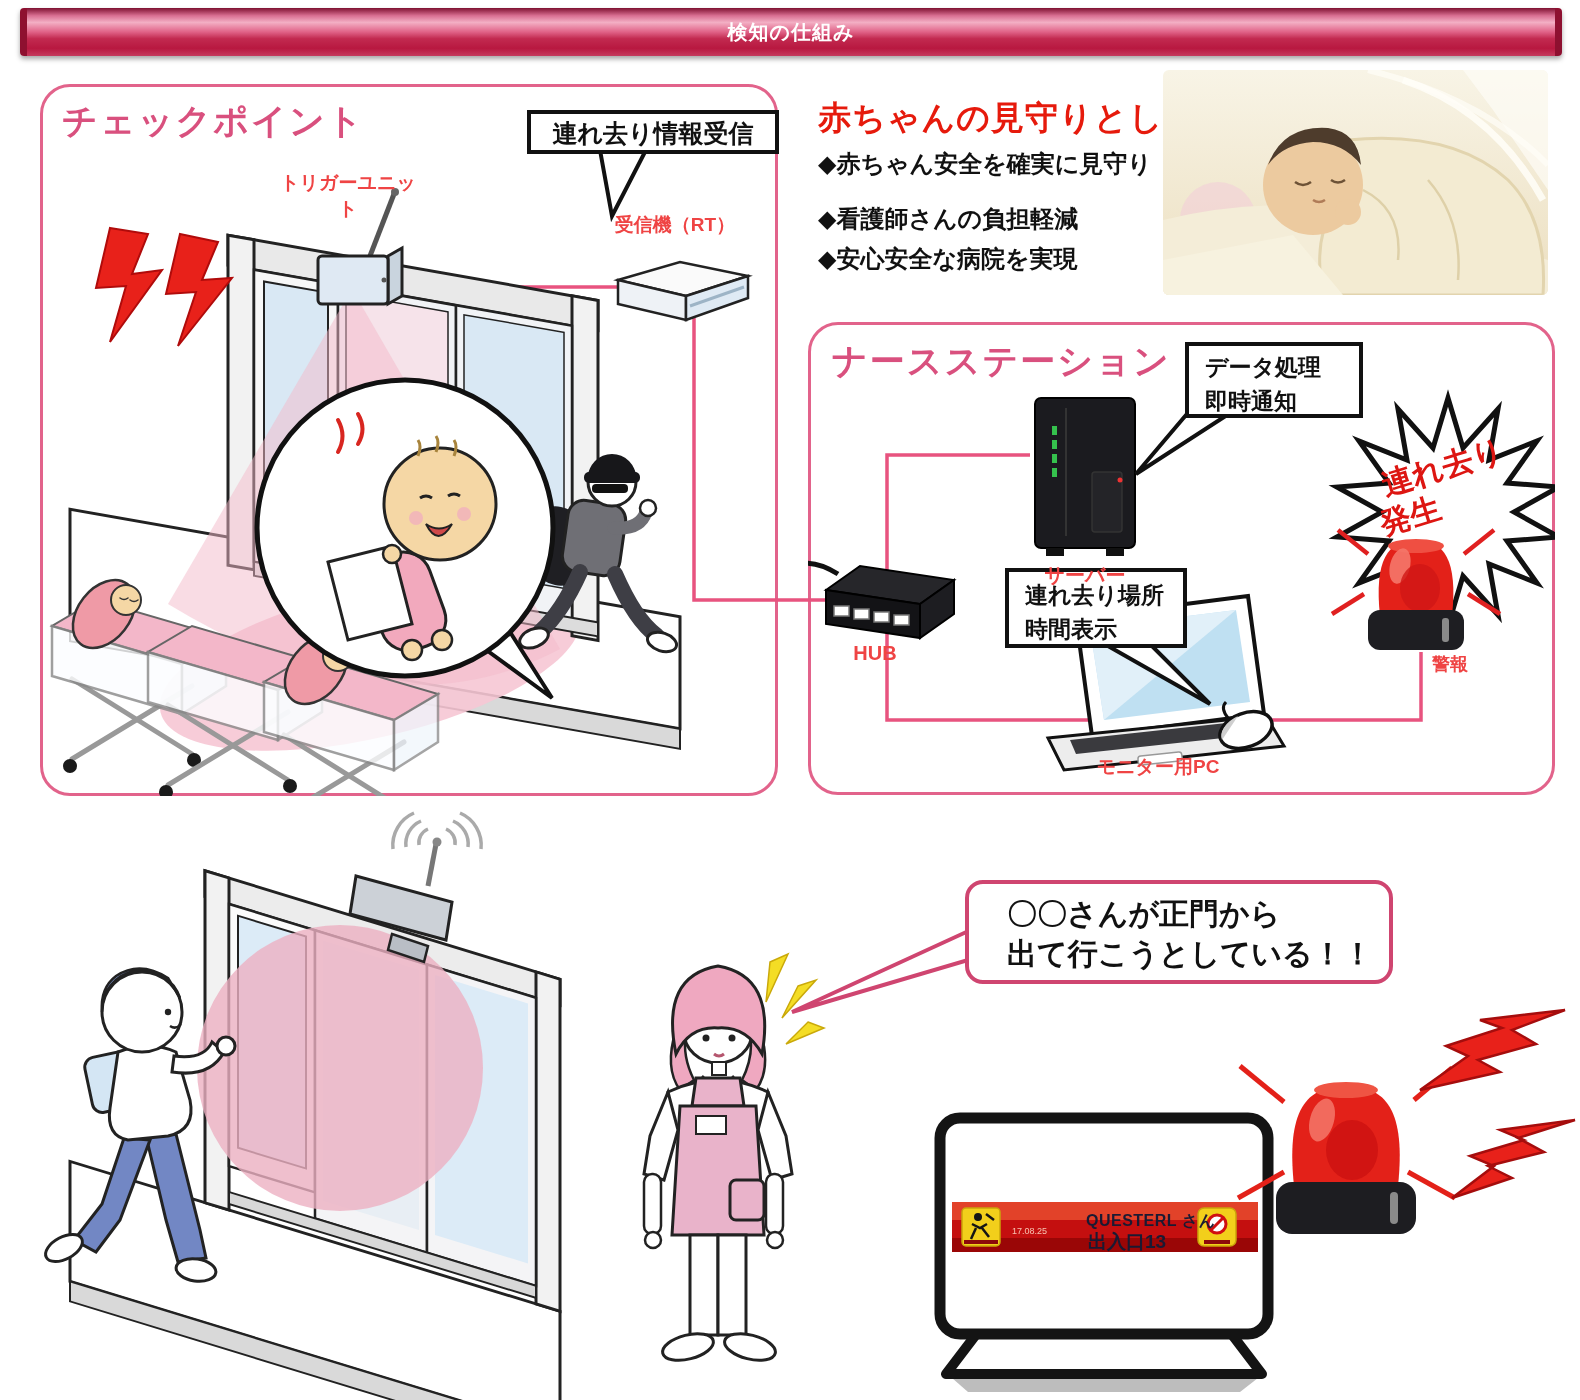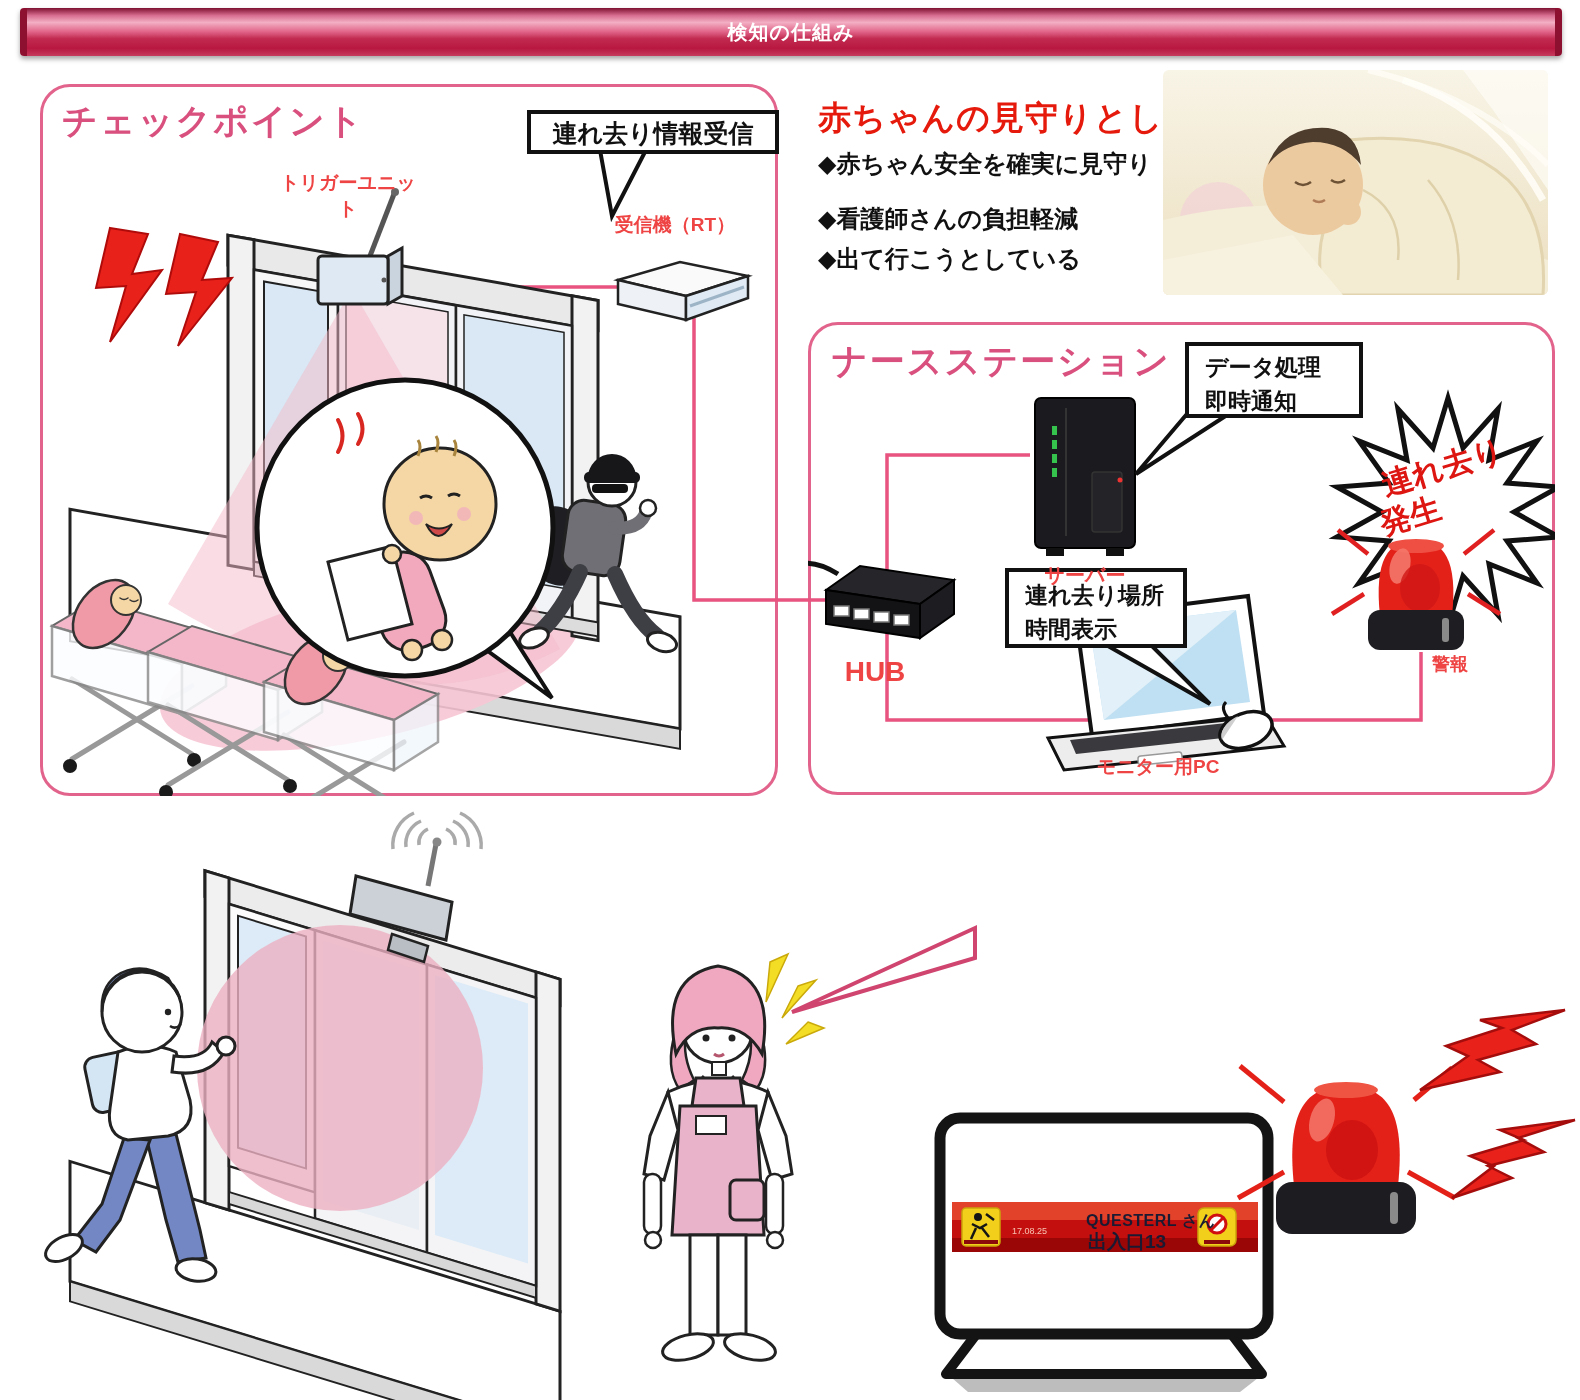--- a/index.html
+++ b/index.html
@@ -33,21 +33,21 @@
   <div id="topbar" class="abs">
     <span>検知の仕組み</span>
   </div>
 
   <div class="abs panel" style="left:40px;top:84px;width:738px;height:712px;"></div>
   <div class="abs ptitle" style="left:62px;top:98px;">チェックポイント</div>
 
   <div class="abs" style="left:818px;top:96px;font-size:33px;font-weight:900;color:#e61a0c;letter-spacing:1px;">赤ちゃんの見守りとして。。</div>
   <div class="abs bullet" style="left:818px;top:148px;">◆赤ちゃん安全を確実に見守り</div>
   <div class="abs bullet" style="left:818px;top:203px;">◆看護師さんの負担軽減</div>
-  <div class="abs bullet" style="left:818px;top:243px;">◆出て行こうとしている</div>
+  <div class="abs bullet" style="left:818px;top:243px;">◆安心安全な病院を実現</div>
 
   <div class="abs" style="left:1163px;top:70px;width:385px;height:225px;border-radius:6px;overflow:hidden;">
     <svg width="385" height="225" viewBox="0 0 385 225">
       <defs>
         <linearGradient id="phbg" x1="0" y1="0" x2="0" y2="1">
           <stop offset="0" stop-color="#f8f4e6"></stop>
             <stop offset="1" stop-color="#ecdfc0"></stop>
         </linearGradient>
       </defs>
       <rect width="385" height="225" fill="url(#phbg)"></rect>
@@ -260,21 +260,21 @@
 
   <div class="abs callout" style="left:1185px;top:342px;width:178px;height:76px;font-size:23px;line-height:34px;padding:4px 0 14px 16px;">
     <div>データ処理</div>
     <div>即時通知</div>
   </div>
   <div class="abs callout" style="left:1005px;top:568px;width:182px;height:80px;font-size:23px;line-height:34px;padding:6px 0 0 16px;">
     <div>連れ去り場所</div>
     <div>時間表示</div>
   </div>
   <div class="abs lbl" style="left:1035px;top:562px;width:100px;font-size:20px;">サーバー</div>
-  <div class="abs lbl" style="left:840px;top:642px;width:70px;font-size:28px;margin-top:14px;">HUB</div>
+  <div class="abs lbl" style="left:840px;top:642px;width:70px;font-size:20px;">HUB</div>
   <div class="abs lbl" style="left:1078px;top:754px;width:160px;font-size:19px;">モニター用PC</div>
   <div class="abs lbl" style="left:1418px;top:652px;width:64px;font-size:18px;">警報</div>
   <div class="abs burst-text" style="left:1366px;top:448px;width:164px;">
     <div>連れ去り</div>
     <div style="text-align:left;padding-left:6px;">発生</div>
   </div>
 
   <svg class="abs" style="left:0;top:800px;z-index:2;" width="1580" height="600" viewBox="0 0 1580 600">
 
     <g transform="skewY(17)">
@@ -394,18 +394,22 @@
       <ellipse cx="1352" cy="350" rx="26" ry="30" fill="#cc1110" opacity=".8"></ellipse>
       <rect x="1276" y="382" width="140" height="52" rx="16" fill="#1d1d21"></rect>
       <rect x="1390" y="392" width="8" height="32" rx="4" fill="#8a8a8a"></rect>
     </g>
     <g fill="#e8211a" stroke="#a50d0d" stroke-width="2.5">
       <polygon points="1565,210 1512,230 1536,244 1478,260 1500,272 1420,290 1468,256 1446,246 1502,228 1480,220"></polygon>
       <polygon points="1575,320 1518,338 1544,352 1488,366 1512,378 1452,398 1494,366 1470,356 1524,340 1500,330"></polygon>
     </g>
   </svg>
 
+  <div class="abs speech" style="left:965px;top:880px;width:428px;height:104px;">
+    <div>〇〇さんが正門から</div>
+    <div>出て行こうとしている！！</div>
+  </div>
 
   <div class="abs bannertxt" style="left:1086px;top:1212px;width:160px;font-size:16px;letter-spacing:.5px;">QUESTERL さん</div>
   <div class="abs bannertxt" style="left:1088px;top:1231px;width:160px;font-size:19px;">出入口13</div>
   <div class="abs" style="left:1012px;top:1226px;font-size:9px;color:rgba(255,225,205,.85);z-index:7;">17.08.25</div>
 
 </div>
 
 </body></html>

